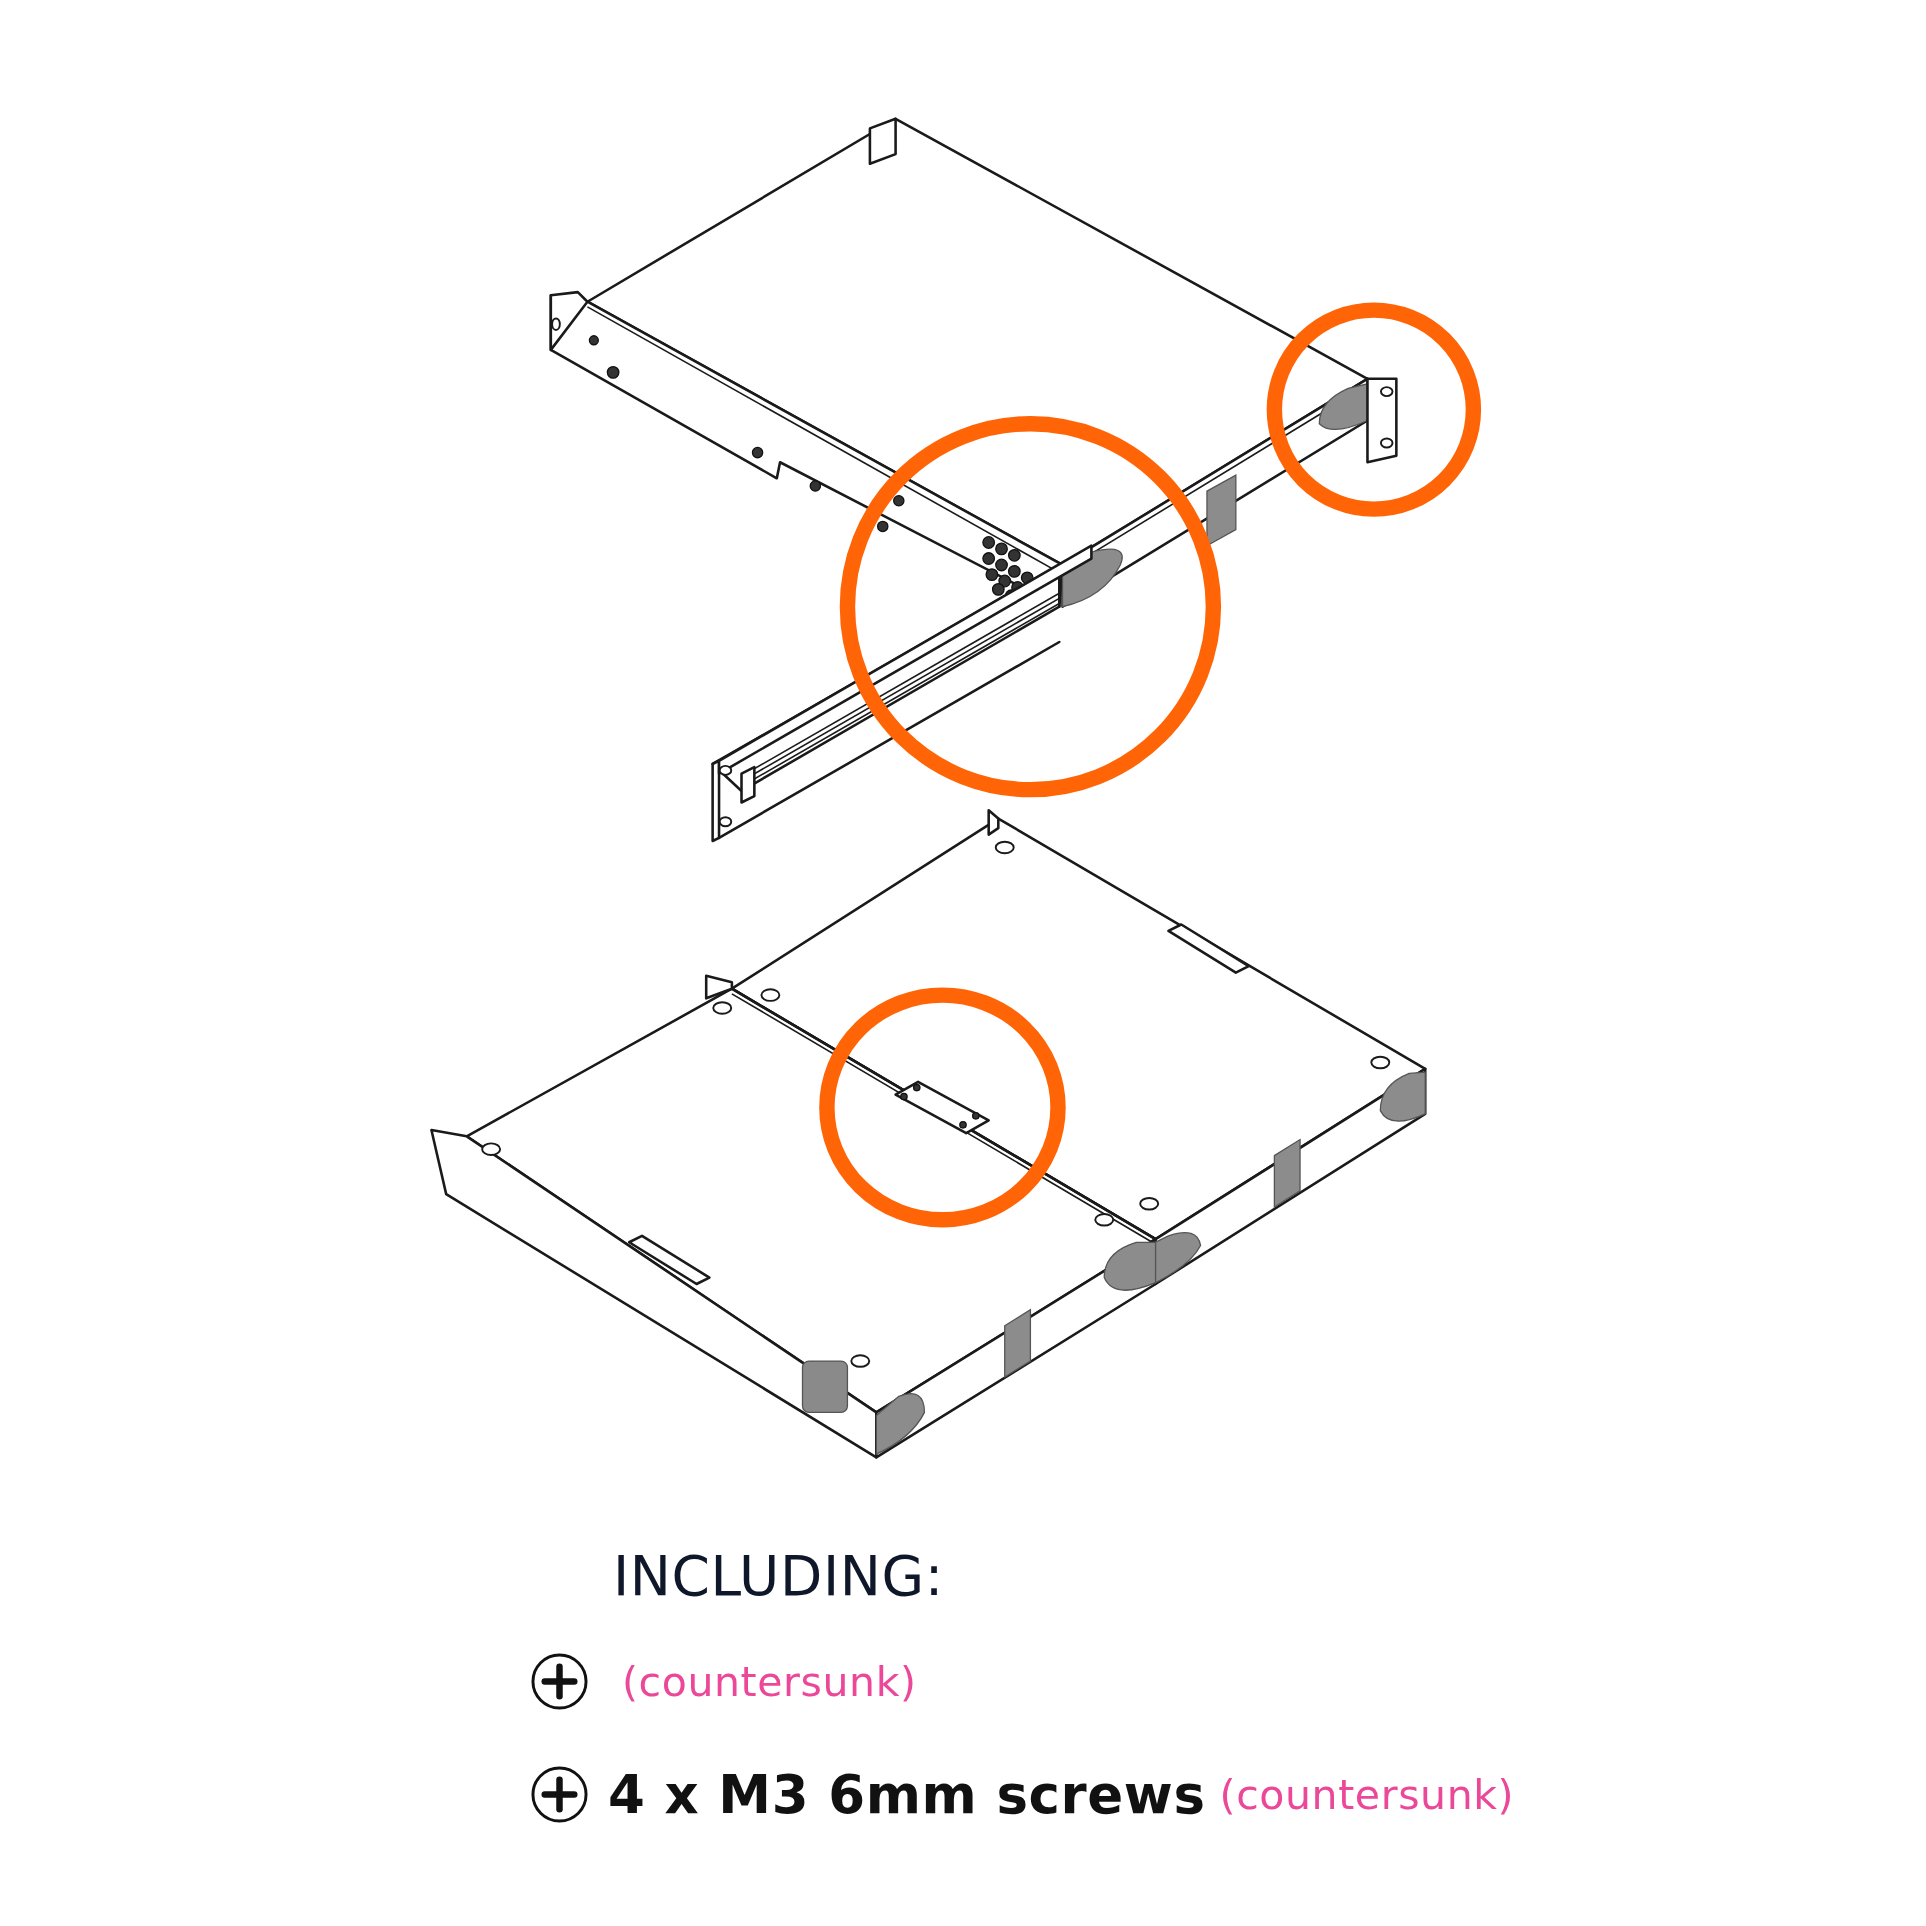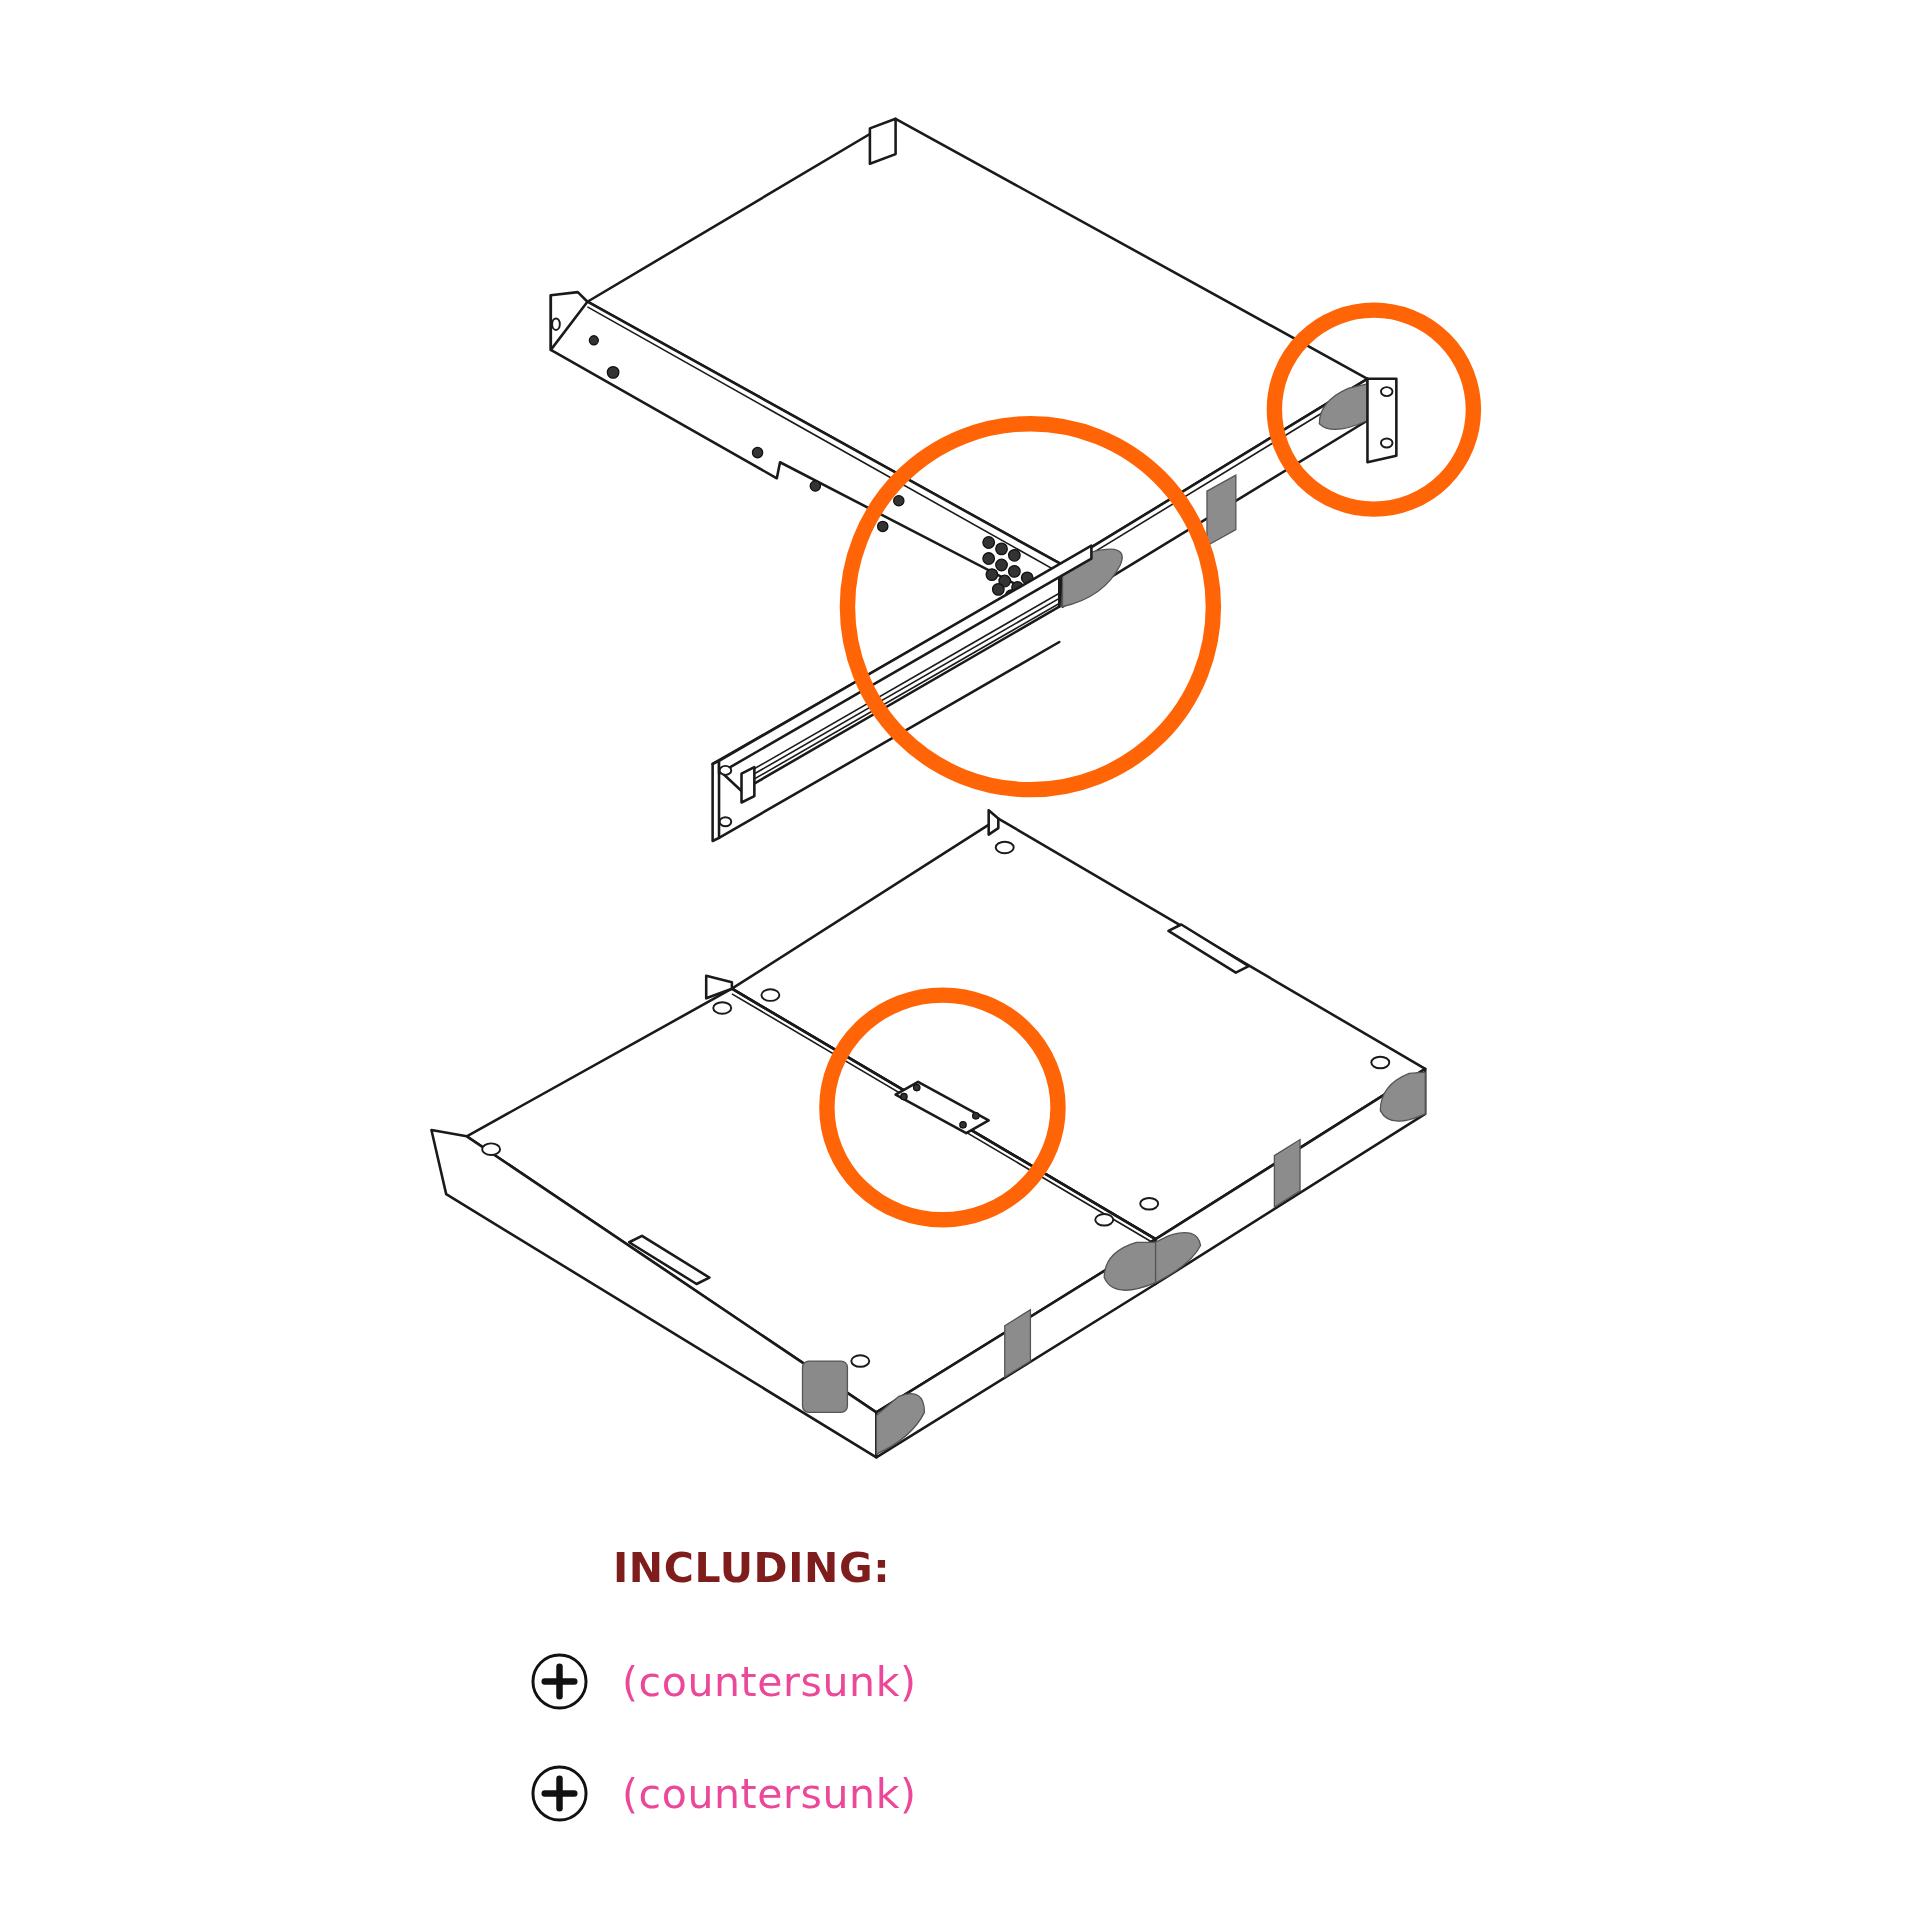--- a/index.html
+++ b/index.html
@@ -8,22 +8,22 @@
   #diagram { position:absolute; left:0; top:0; width:1926px; height:1926px; }
   .ln { fill:none; stroke:#1a1a1a; stroke-width:4; stroke-linejoin:round; stroke-linecap:round; }
   .ln-thin { fill:none; stroke:#1a1a1a; stroke-width:2.5; }
   .face { fill:#ffffff; stroke:#1a1a1a; stroke-width:4; stroke-linejoin:round; }
   .vent { fill:#8a8a8a; stroke:#555; stroke-width:2; }
   .panel { fill:#8c8c8c; stroke:#555; stroke-width:2; }
   .hole { fill:#ffffff; stroke:#1a1a1a; stroke-width:3; }
   .bolt { fill:#333; stroke:#111; stroke-width:2; }
   .callout { fill:none; stroke:#ff6507; stroke-width:24; }
   .parts { position:absolute; left:0; top:0; width:1926px; }
-  .including { position:absolute; left:613px; top:1544px; font-size:41px;
-               color:#7f1d1d; letter-spacing:0.6px; font-weight:700; }
+  .including { position:absolute; left:613px; top:1544px; font-size:55px;
+               color:#0f172a; letter-spacing:0.6px; font-weight:400; }
   .part-row { position:absolute; left:530px; display:flex; align-items:center; }
   .screw-icon { width:59px; height:59px; margin-right:19px; }
   .part-main { font-size:53px; font-weight:600; color:#111; letter-spacing:0.6px; }
   .part-note { font-size:41px; color:#ec4899; margin-left:14px; letter-spacing:0.6px; }
 </style>
 </head>
 <body>
 
 <svg id="diagram" viewBox="0 0 3000 3000" xmlns="http://www.w3.org/2000/svg">
 
@@ -155,16 +155,17 @@
     </svg>
     <span class="part-note">(countersunk)</span>
   </div>
 
   <div class="part-row" style="top:1764px;">
     <svg class="screw-icon" viewBox="0 0 100 100">
       <circle cx="50" cy="50" r="45" fill="none" stroke="#111" stroke-width="5"></circle>
       <line x1="25" y1="50" x2="75" y2="50" stroke="#111" stroke-width="11" stroke-linecap="round"></line>
       <line x1="50" y1="25" x2="50" y2="75" stroke="#111" stroke-width="11" stroke-linecap="round"></line>
     </svg>
+    <span class="part-main">4 x M3 6mm screws</span>
     <span class="part-note">(countersunk)</span>
   </div>
 </div>
 
 
 </body></html>

